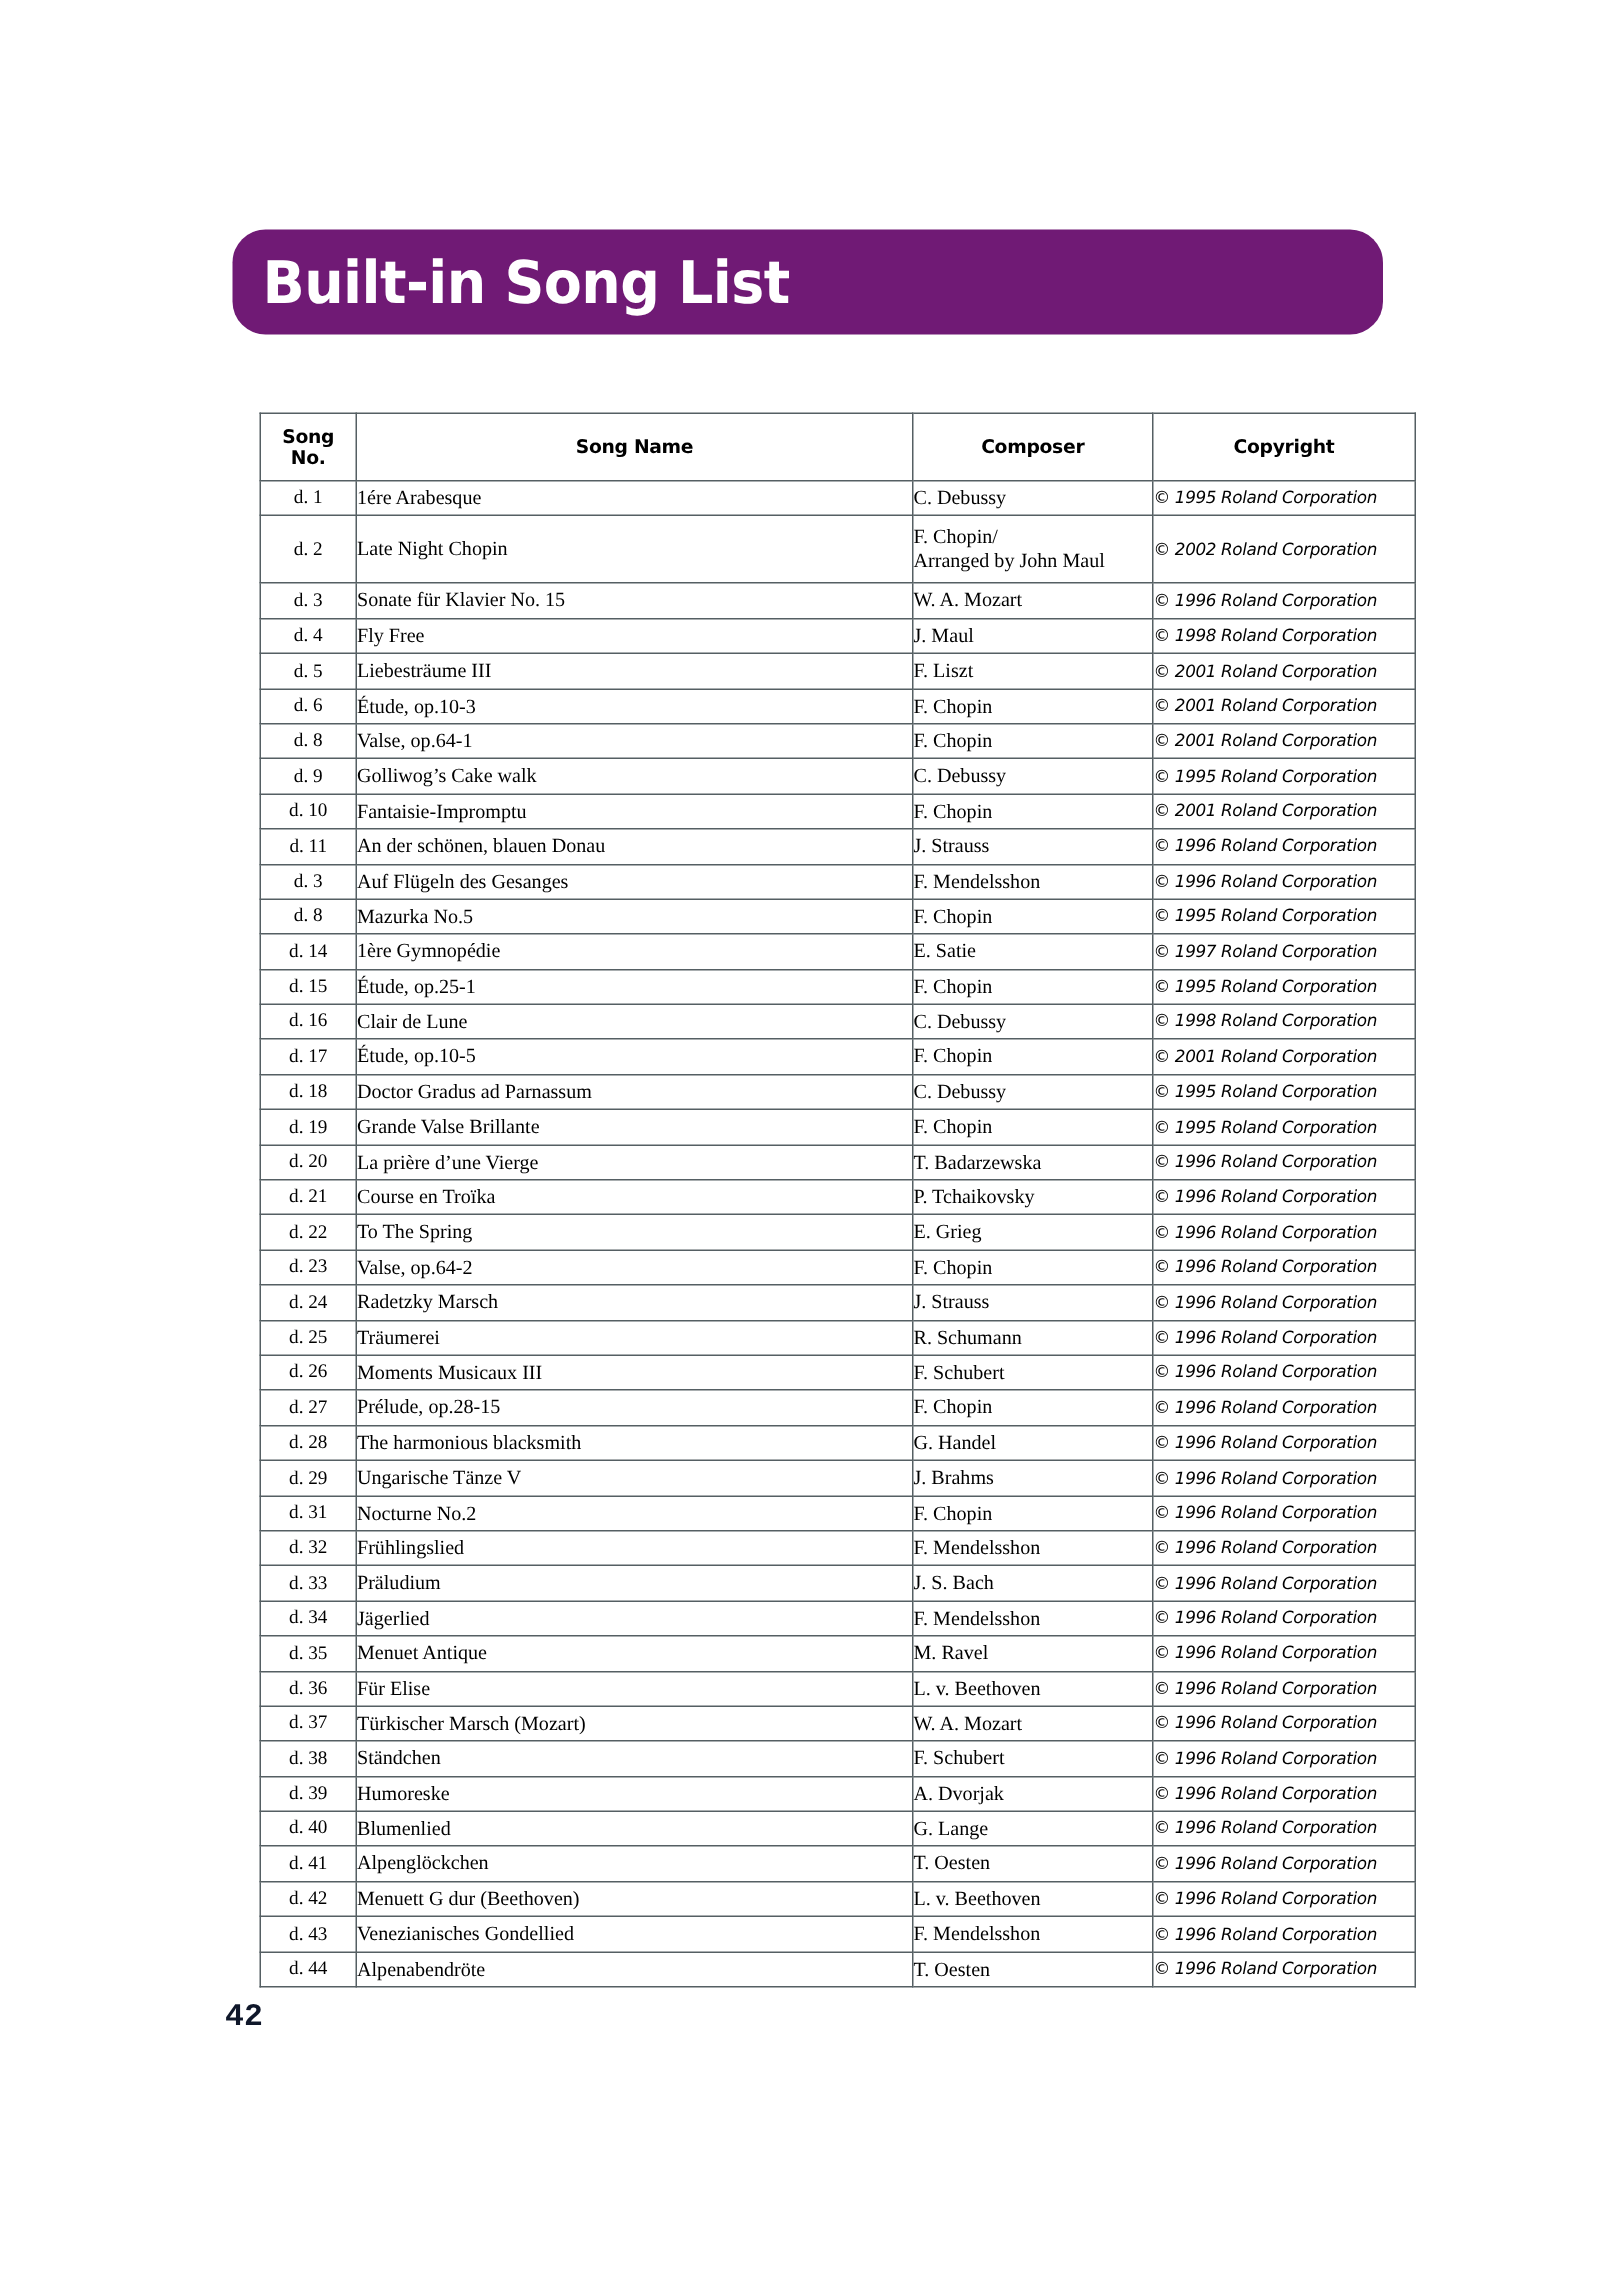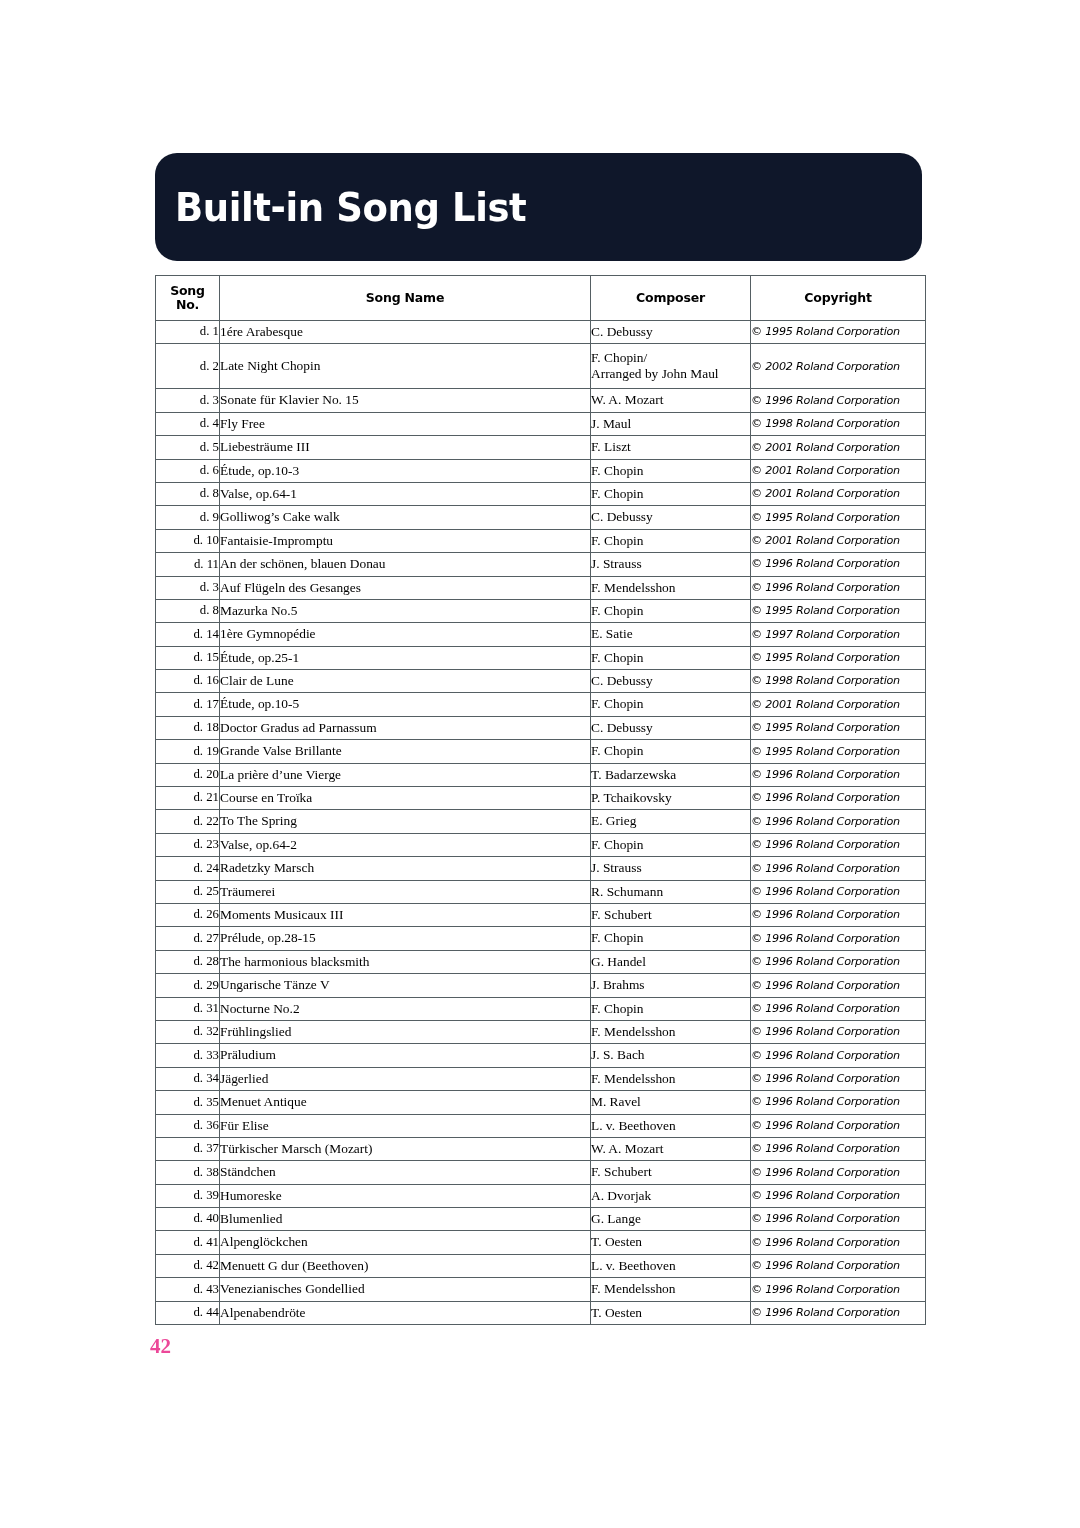--- a/index.html
+++ b/index.html
@@ -15,41 +15,41 @@
     color: #000000;
     overflow: hidden;
   }
 
   
   #title-banner {
     position: absolute;
     left: 155px;
     top: 153px;
     width: 767px;
-    height: 108px;
-    background: #0f172a;
+    height: 70px;
+    background: #701a75;
     border-radius: 22px;
     display: flex;
     align-items: center;
   }
   #title-banner .title-text {
     font-family: "DejaVu Sans", sans-serif;
     font-weight: bold;
     font-size: 37px;
     letter-spacing: -0.4px;
     color: #ffffff;
     padding-left: 20px;
     line-height: 1;
     transform: scaleY(1.06);
   }
 
   
   #song-table-wrap {
     position: absolute;
-    left: 155px;
+    left: 173px;
     top: 275px;
     width: 770px;
   }
   table.song-table {
     border-collapse: collapse;
     width: 770px;
     table-layout: fixed;
   }
   table.song-table td,
   table.song-table th {
@@ -76,21 +76,21 @@
     letter-spacing: -0.2px;
   }
   thead th .hdr-l2 { display: block; }
 
   tbody td {
     height: 22.4px;
     font-size: 13.4px;
     line-height: 1.22;
   }
   td.cell-no {
-    text-align: right;
+    text-align: center;
     padding-left: 9px;
     font-size: 12.8px;
   }
   td.cell-name {
     text-align: left;
     padding-left: 10px;
   }
   td.cell-comp {
     text-align: left;
     padding-left: 8px;
@@ -104,24 +104,24 @@
     font-style: italic;
   }
   td.cell-comp .comp-line { display: block; }
   tr.row-tall td { height: 44px; }
 
   
   #page-number {
     position: absolute;
     left: 150px;
     top: 1334px;
-    font-family: Liberation Serif, serif;
+    font-family: Liberation Mono, monospace;
     font-weight: bold;
     font-size: 21px;
-    color: #ec4899;
+    color: #0f172a;
     text-align: center;
   }
 </style>
 </head>
 <body>
 
 <div id="title-banner">
   <span class="title-text">Built-in Song List</span>
 </div>
 

